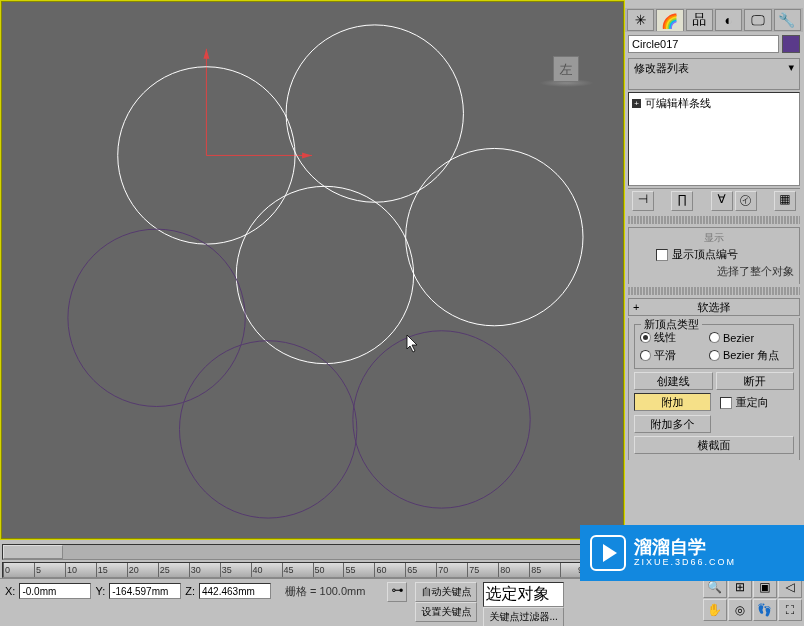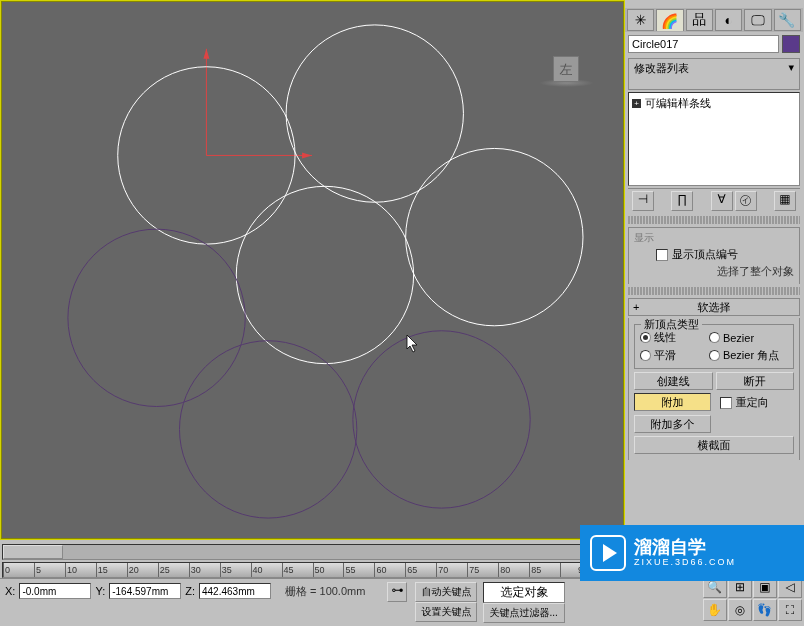--- a/index.html
+++ b/index.html
@@ -168,21 +168,21 @@
       background: #fff; border: 1px inset #888; padding: 0 2px;
     }
     .grid-text { padding: 2px 12px; color: #333; }
     .lock-icon { width: 20px; height: 20px; background: #c0c0c0; border: 1px outset #ddd; margin-left: 8px; font-size: 12px; text-align: center; }
     
     .prompt-row { display: flex; padding: 0 3px; gap: 6px; }
     .prompt-cell { font-size: 11px; color: #333; padding: 2px 4px; white-space: nowrap; }
     .prompt-cell.big { flex: 1; background: #ddd; border: 1px inset #aaa; }
     .prompt-cell.med { flex: 1.2; background: #ddd; border: 1px inset #aaa; }
     .kbtn { font-size: 10px; padding: 2px 5px; background: #c0c0c0; border: 1px outset #ddd; }
-    .combo { font-size: 12px; padding: 1px 16px; background: #fff; border: 1px inset #888; }
+    .combo { font-size: 16px; padding: 1px 1px; background: #fff; border: 1px inset #888; }
     
     .nav-btns {
       position: absolute; right: 2px; top: 576px;
       display: grid; grid-template-columns: repeat(4, 24px); gap: 1px;
     }
     .nav-btn { width: 24px; height: 22px; background: #c0c0c0; border: 1px outset #ddd; font-size: 12px; text-align: center; line-height: 20px; }
     
     .watermark {
       position: absolute; left: 580px; top: 525px;
       width: 224px; height: 56px;
@@ -251,21 +251,21 @@
     <div class="stack-tool-btn">∏</div>
     <div class="stack-tool-spacer"></div>
     <div class="stack-tool-btn">∀</div>
     <div class="stack-tool-btn">㋑</div>
     <div class="stack-tool-spacer"></div>
     <div class="stack-tool-btn">▦</div>
   </div>
   <div class="panel-sep"></div>
 
   <div class="rollout-body" style="border-top:1px solid #888">
-    <div style="text-align:left; font-size:10px; color:#777;">显示</div>
+    <div style="text-align:center; font-size:10px; color:#777;">显示</div>
     <div class="chk-row indent">
       <span class="chk-box"></span>
       <span>显示顶点编号</span>
     </div>
     <div class="info-text">选择了整个对象</div>
   </div>
 
   <div class="panel-sep"></div>
 
   <div class="rollout-hdr closed">软选择</div>

